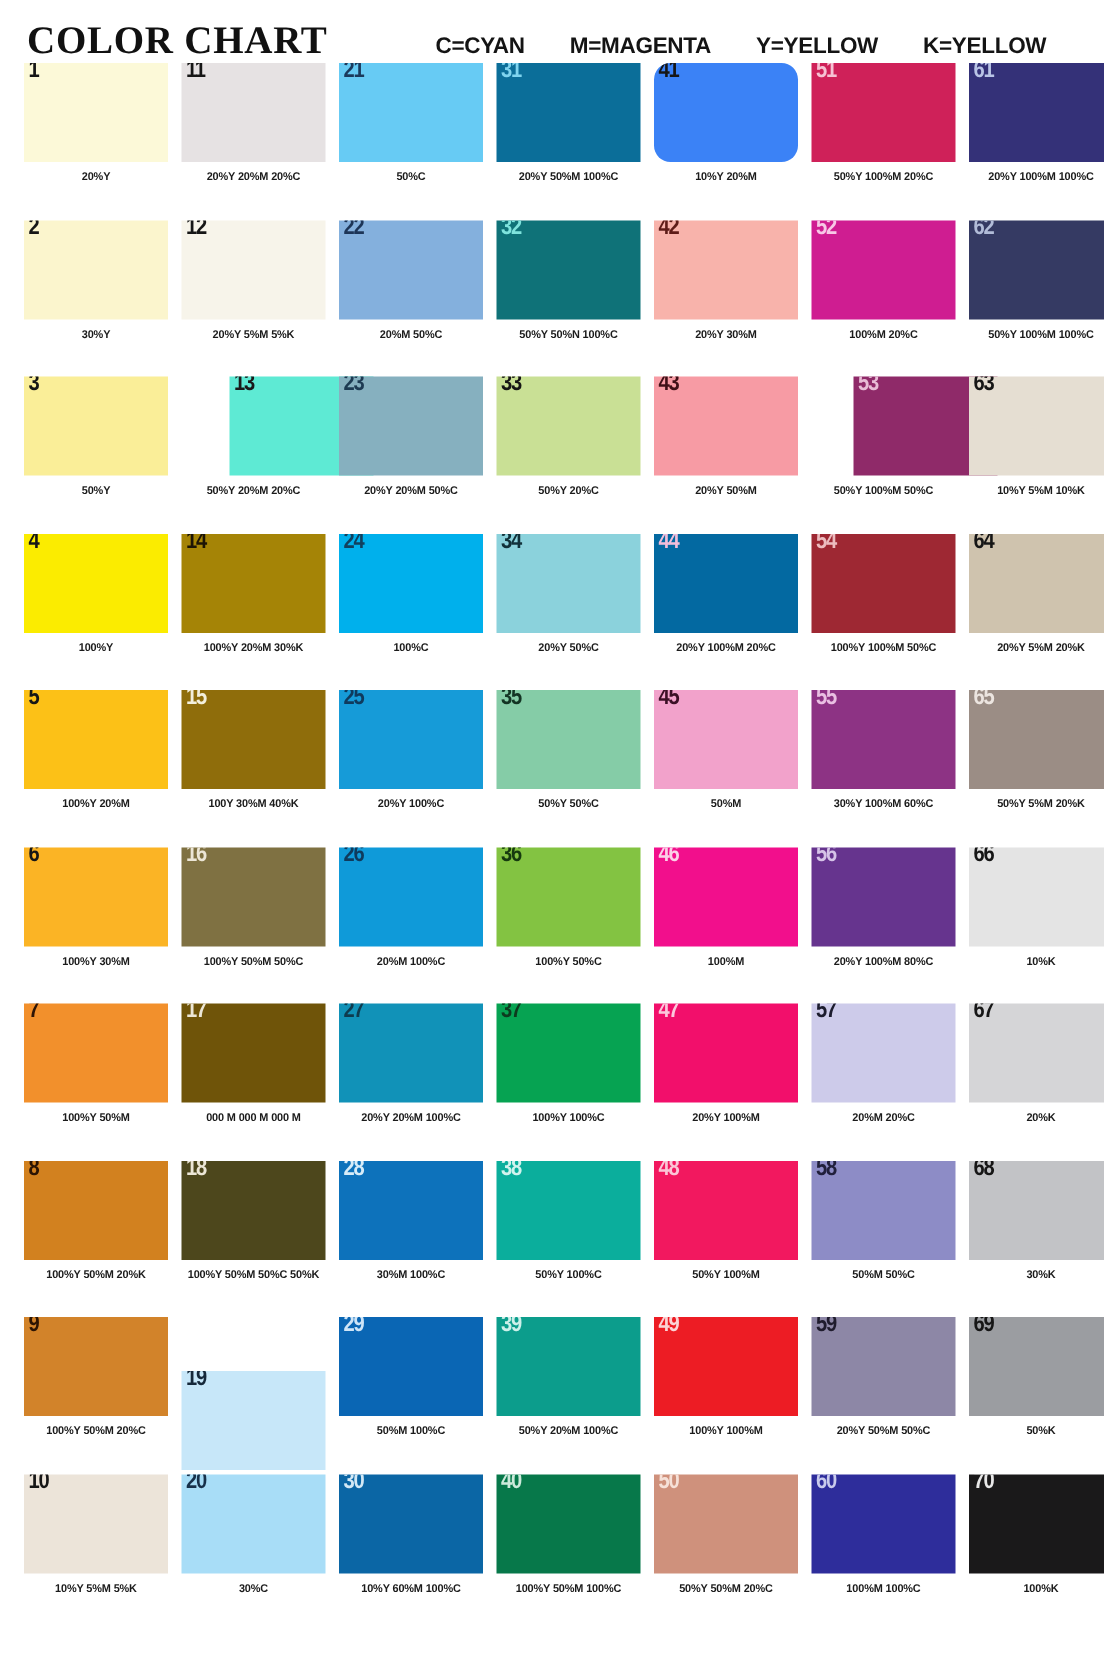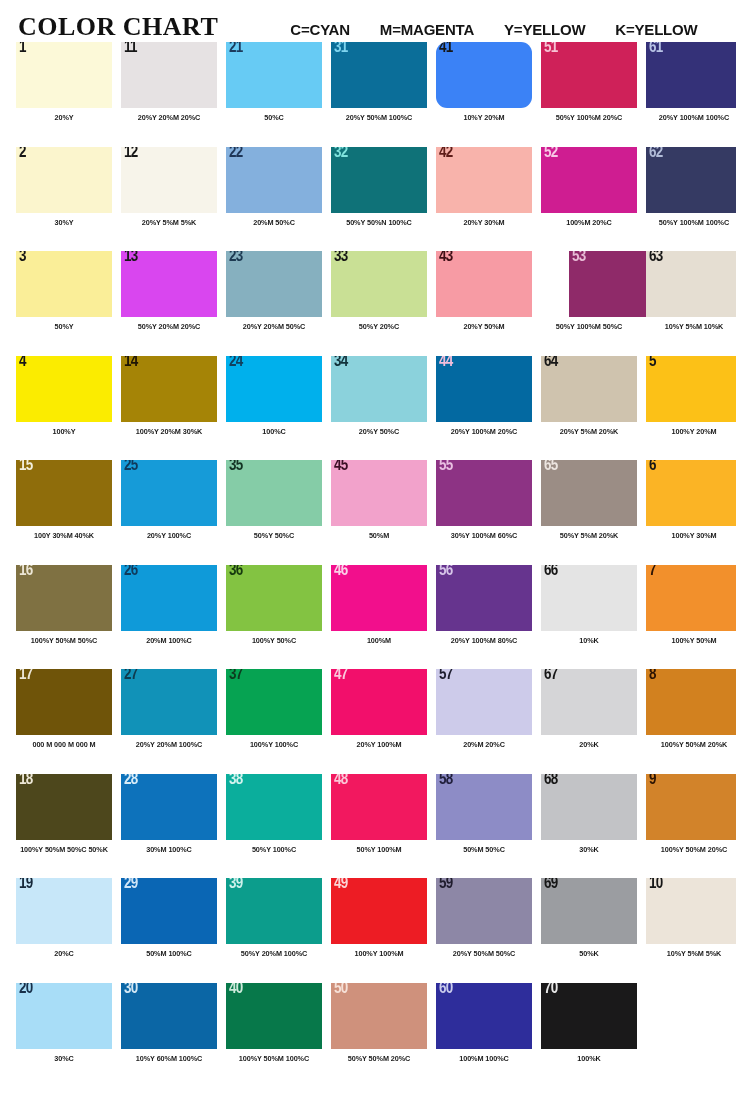--- a/index.html
+++ b/index.html
@@ -197,21 +197,21 @@
         </div>
         <div class="swatch-label">50%Y 100%M 100%C</div>
       </div>
       <div class="swatch-cell">
         <div class="swatch-box" style="background-color: rgb(250, 238, 152);">
           <span class="swatch-num" style="color: rgb(22, 22, 22);">3</span>
         </div>
         <div class="swatch-label">50%Y</div>
       </div>
       <div class="swatch-cell">
-        <div class="swatch-box" style="background-color: #d946ef;">
+        <div class="swatch-box" style="background-color: #5eead4; margin-left: 32px;">
           <span class="swatch-num" style="color: rgb(26, 26, 26);">13</span>
         </div>
         <div class="swatch-label">50%Y 20%M 20%C</div>
       </div>
       <div class="swatch-cell">
         <div class="swatch-box" style="background-color: rgb(134, 176, 191);">
           <span class="swatch-num" style="color: rgb(29, 58, 82);">23</span>
         </div>
         <div class="swatch-label">20%Y 20%M 50%C</div>
       </div>
@@ -263,20 +263,26 @@
         </div>
         <div class="swatch-label">20%Y 50%C</div>
       </div>
       <div class="swatch-cell">
         <div class="swatch-box" style="background-color: #0369a1;">
           <span class="swatch-num" style="color: rgb(242, 190, 219);">44</span>
         </div>
         <div class="swatch-label">20%Y 100%M 20%C</div>
       </div>
       <div class="swatch-cell">
+        <div class="swatch-box" style="background-color: rgb(158, 40, 51);">
+          <span class="swatch-num" style="color: rgb(236, 188, 191);">54</span>
+        </div>
+        <div class="swatch-label">100%Y 100%M 50%C</div>
+      </div>
+      <div class="swatch-cell">
         <div class="swatch-box" style="background-color: rgb(207, 195, 174);">
           <span class="swatch-num" style="color: rgb(22, 22, 22);">64</span>
         </div>
         <div class="swatch-label">20%Y 5%M 20%K</div>
       </div>
       <div class="swatch-cell">
         <div class="swatch-box" style="background-color: rgb(252, 193, 23);">
           <span class="swatch-num" style="color: rgb(22, 22, 22);">5</span>
         </div>
         <div class="swatch-label">100%Y 20%M</div>
@@ -443,21 +449,21 @@
         </div>
         <div class="swatch-label">30%K</div>
       </div>
       <div class="swatch-cell">
         <div class="swatch-box" style="background-color: rgb(210, 131, 42);">
           <span class="swatch-num" style="color: rgb(44, 20, 3);">9</span>
         </div>
         <div class="swatch-label">100%Y 50%M 20%C</div>
       </div>
       <div class="swatch-cell">
-        <div class="swatch-box" style="background-color: rgb(199, 231, 249);">
+        <div class="swatch-box" style="background-color: rgb(199, 231, 249); margin-top: 36px;">
           <span class="swatch-num" style="color: rgb(21, 40, 58);">19</span>
         </div>
         <div class="swatch-label">20%C</div>
       </div>
       <div class="swatch-cell">
         <div class="swatch-box" style="background-color: rgb(10, 102, 180);">
           <span class="swatch-num" style="color: rgb(207, 229, 247);">29</span>
         </div>
         <div class="swatch-label">50%M 100%C</div>
       </div>

